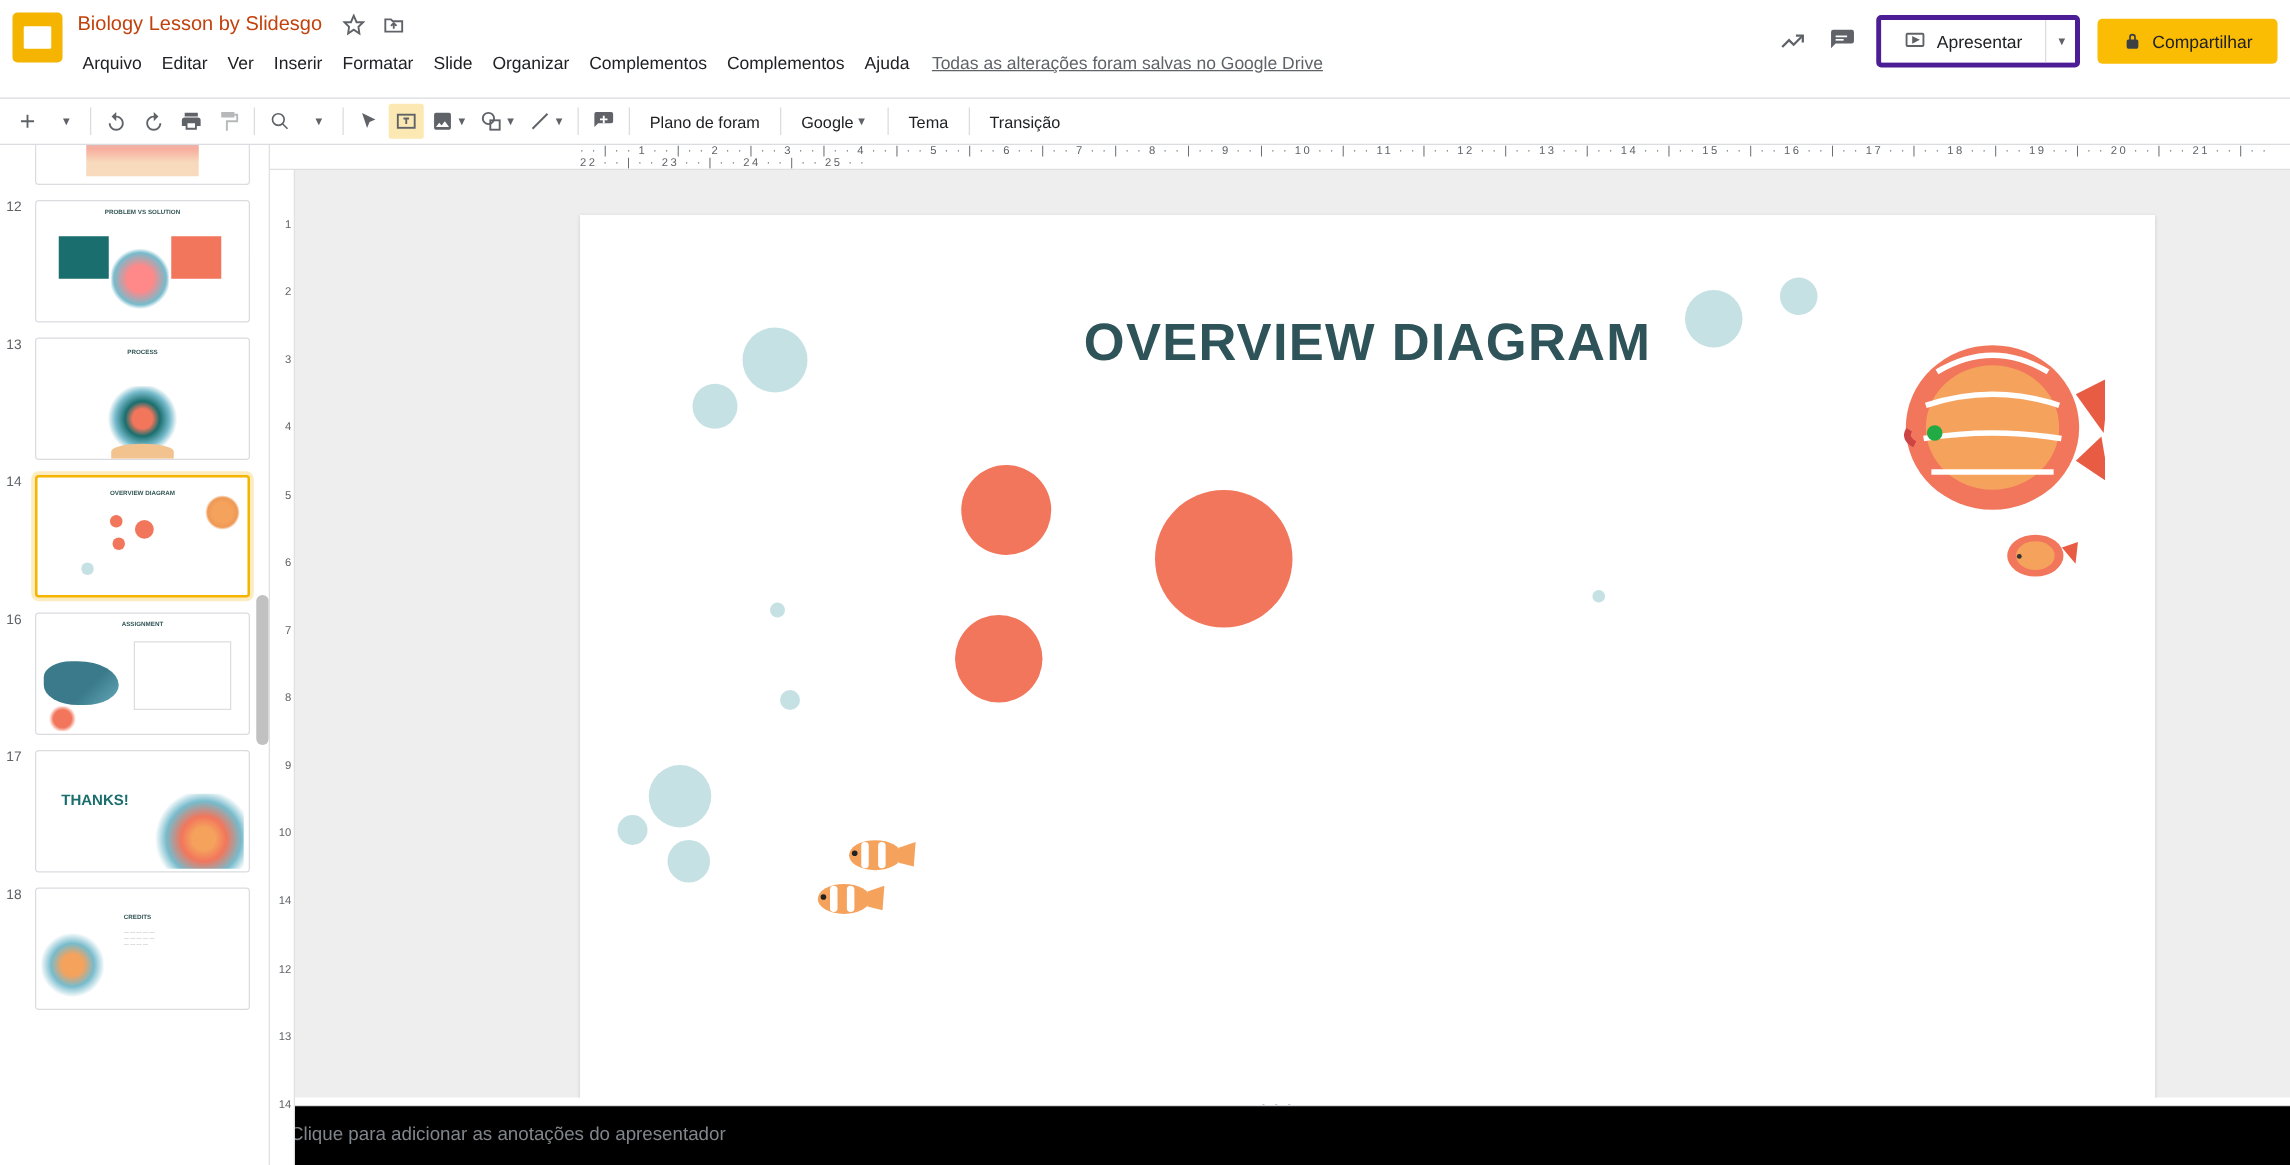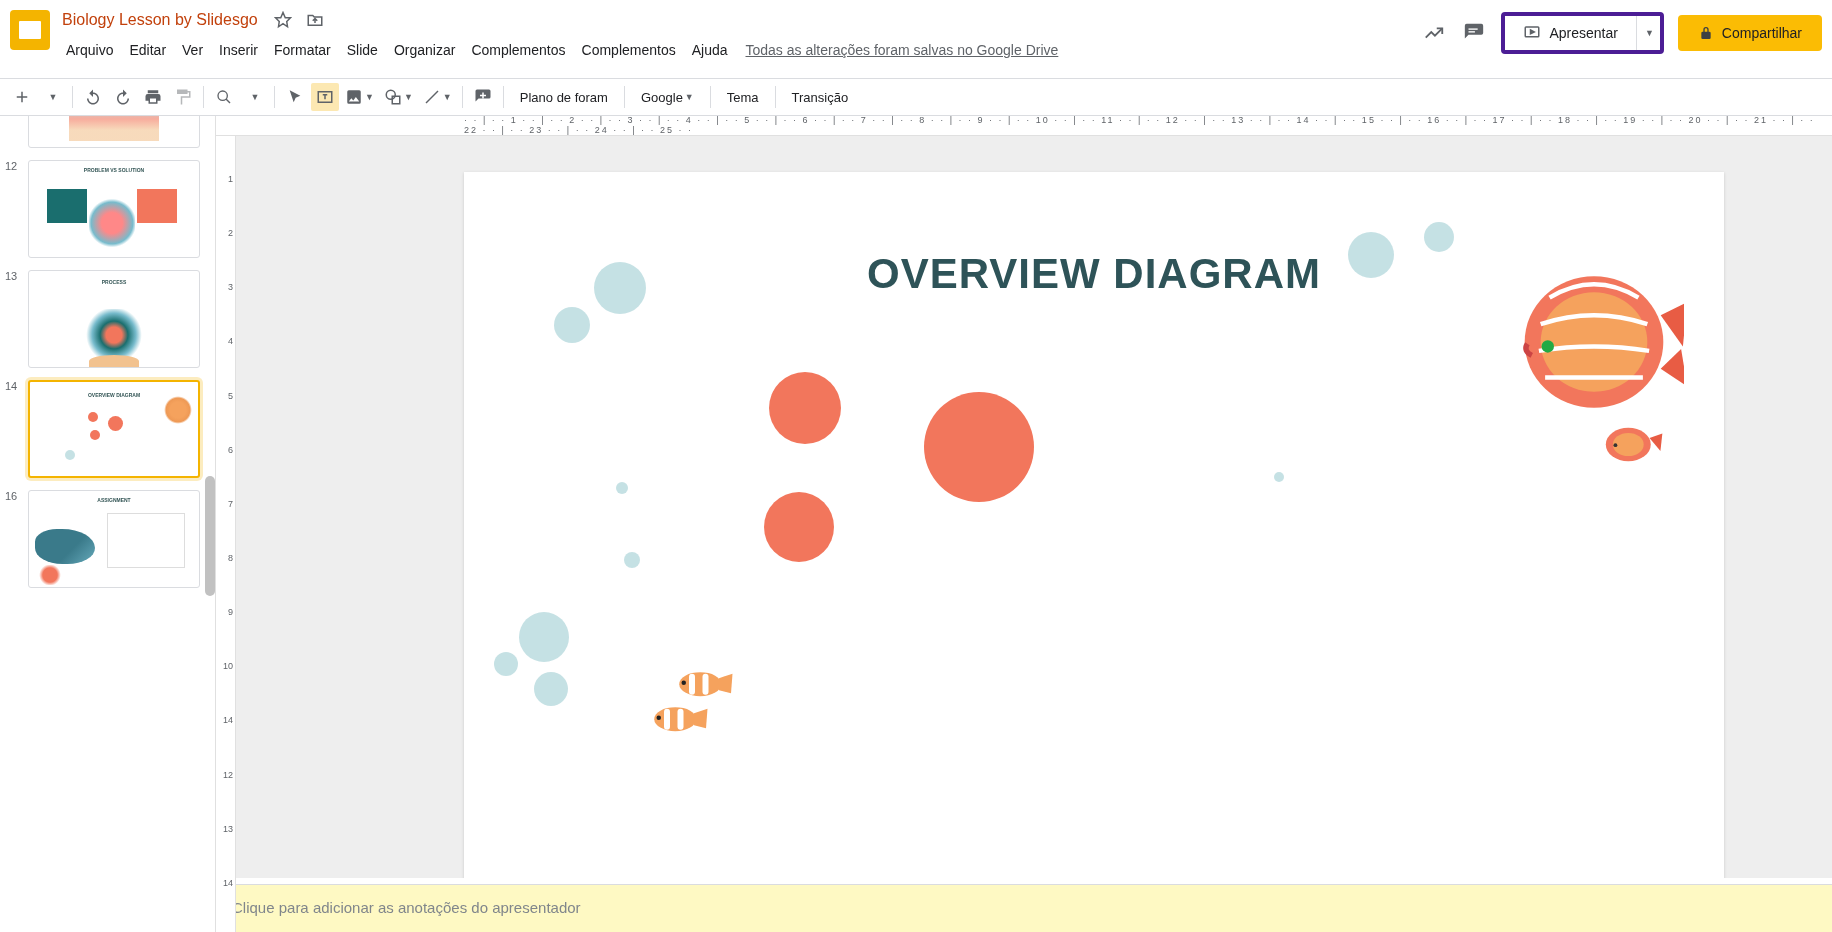--- a/index.html
+++ b/index.html
@@ -33,21 +33,21 @@
 .fs-thumb{margin-left:22px;width:172px;height:98px;border:1px solid #dadce0;border-radius:3px;background:#fff;overflow:hidden;cursor:pointer;position:relative}
 .fs-thumb.selected{border:2px solid #f4b400;box-shadow:0 0 0 3px rgba(244,180,0,0.25)}
 .scroll-ind{position:absolute;right:0;top:360px;width:10px;height:120px;background:#c1c1c1;border-radius:5px}
 .main-area{flex:1;display:flex;flex-direction:column;background:#eeeeee;position:relative}
 .ruler-h{height:20px;background:#fff;border-bottom:1px solid #e0e0e0;position:relative;font-size:9px;color:#5f6368;display:flex;align-items:flex-end;padding-left:248px;overflow:hidden;letter-spacing:2px}
 .ruler-v{position:absolute;left:0;top:20px;width:20px;bottom:0;background:#fff;border-right:1px solid #e0e0e0;font-size:9px;color:#5f6368;display:flex;flex-direction:column;align-items:flex-end;padding-top:38px}
 .ruler-v span{height:60px;padding-right:2px}
 .canvas-wrap{flex:1;position:relative;overflow:auto}
 .slide{position:absolute;left:248px;top:36px;width:1260px;height:710px;background:#fff;box-shadow:0 1px 3px rgba(0,0,0,0.15)}
 .slide-title{position:absolute;top:78px;left:0;right:0;text-align:center;font-size:42px;font-weight:800;color:#2e5358;letter-spacing:1px;font-family:Arial Black,Arial,sans-serif}
-.notes{height:48px;border-top:1px solid #dadce0;padding:14px 16px;color:#80868b;font-size:15px;background:#fef9c3;cursor:text}
+.notes{height:48px;border-top:1px solid #dadce0;padding:14px 16px;color:#80868b;font-size:15px;background:#000000;cursor:text}
 .drag-handle{height:6px;display:flex;justify-content:center;align-items:center;cursor:ns-resize;background:#fff}
 .drag-handle span{width:30px;height:3px;color:#9aa0a6;font-size:10px;letter-spacing:2px}
 
 .circle{border-radius:50%;position:absolute}
 .c-coral{background:#f2765c}
 .c-teal{background:rgba(150,200,205,0.55)}
 .fish-big{position:absolute;right:40px;top:90px;width:180px;height:160px}
 .fish-small{position:absolute;right:60px;top:250px;width:65px;height:45px}
 .clownfish{position:absolute;width:60px;height:35px}
 
@@ -255,20 +255,35 @@
     </div>
     <div class="fs-item">
       <span class="fs-num">16</span>
       <div class="fs-thumb">
         <div class="mini" style="left:0;right:0;top:6px;text-align:center;font-size:5px;color:#355;font-weight:bold">ASSIGNMENT</div>
         <div class="mini" style="left:6px;top:38px;width:60px;height:35px;background:linear-gradient(135deg,#3a7a8a 60%,#6ab 100%);border-radius:40% 60% 50% 50%"></div>
         <div class="mini" style="left:78px;top:22px;width:78px;height:55px;border:1px solid #ddd"></div>
         <div class="mini" style="left:6px;bottom:2px;width:30px;height:20px;background:radial-gradient(circle,#f2765c 40%,transparent 60%)"></div>
       </div>
     </div>
+    <div class="fs-item">
+      <span class="fs-num">17</span>
+      <div class="fs-thumb">
+        <div class="mini" style="left:20px;top:32px;font-size:12px;font-weight:bold;color:#1a6e6e">THANKS!</div>
+        <div class="mini" style="right:4px;bottom:2px;width:80px;height:60px;background:radial-gradient(circle at 60% 60%,#f5a25d 15%,#f2765c 30%,#7bc 50%,transparent 65%)"></div>
+      </div>
+    </div>
+    <div class="fs-item">
+      <span class="fs-num">18</span>
+      <div class="fs-thumb">
+        <div class="mini" style="left:4px;bottom:0;width:50px;height:70px;background:radial-gradient(circle,#f5a25d 20%,#7bc 40%,transparent 60%)"></div>
+        <div class="mini" style="left:70px;top:20px;font-size:5px;color:#355;font-weight:bold">CREDITS</div>
+        <div class="mini" style="left:70px;top:32px;width:80px;height:40px;font-size:4px;color:#aaa">— — — — —<br>— — — — —<br>— — — —</div>
+      </div>
+    </div>
     <div class="scroll-ind"></div>
   </div>
 
   <div class="main-area">
     <div class="ruler-h">· · | · · 1 · · | · · 2 · · | · · 3 · · | · · 4 · · | · · 5 · · | · · 6 · · | · · 7 · · | · · 8 · · | · · 9 · · | · · 10 · · | · · 11 · · | · · 12 · · | · · 13 · · | · · 14 · · | · · 15 · · | · · 16 · · | · · 17 · · | · · 18 · · | · · 19 · · | · · 20 · · | · · 21 · · | · · 22 · · | · · 23 · · | · · 24 · · | · · 25 · ·</div>
     <div class="ruler-v">
       <span>1</span>
         <span>2</span>
         <span>3</span>
         <span>4</span>

